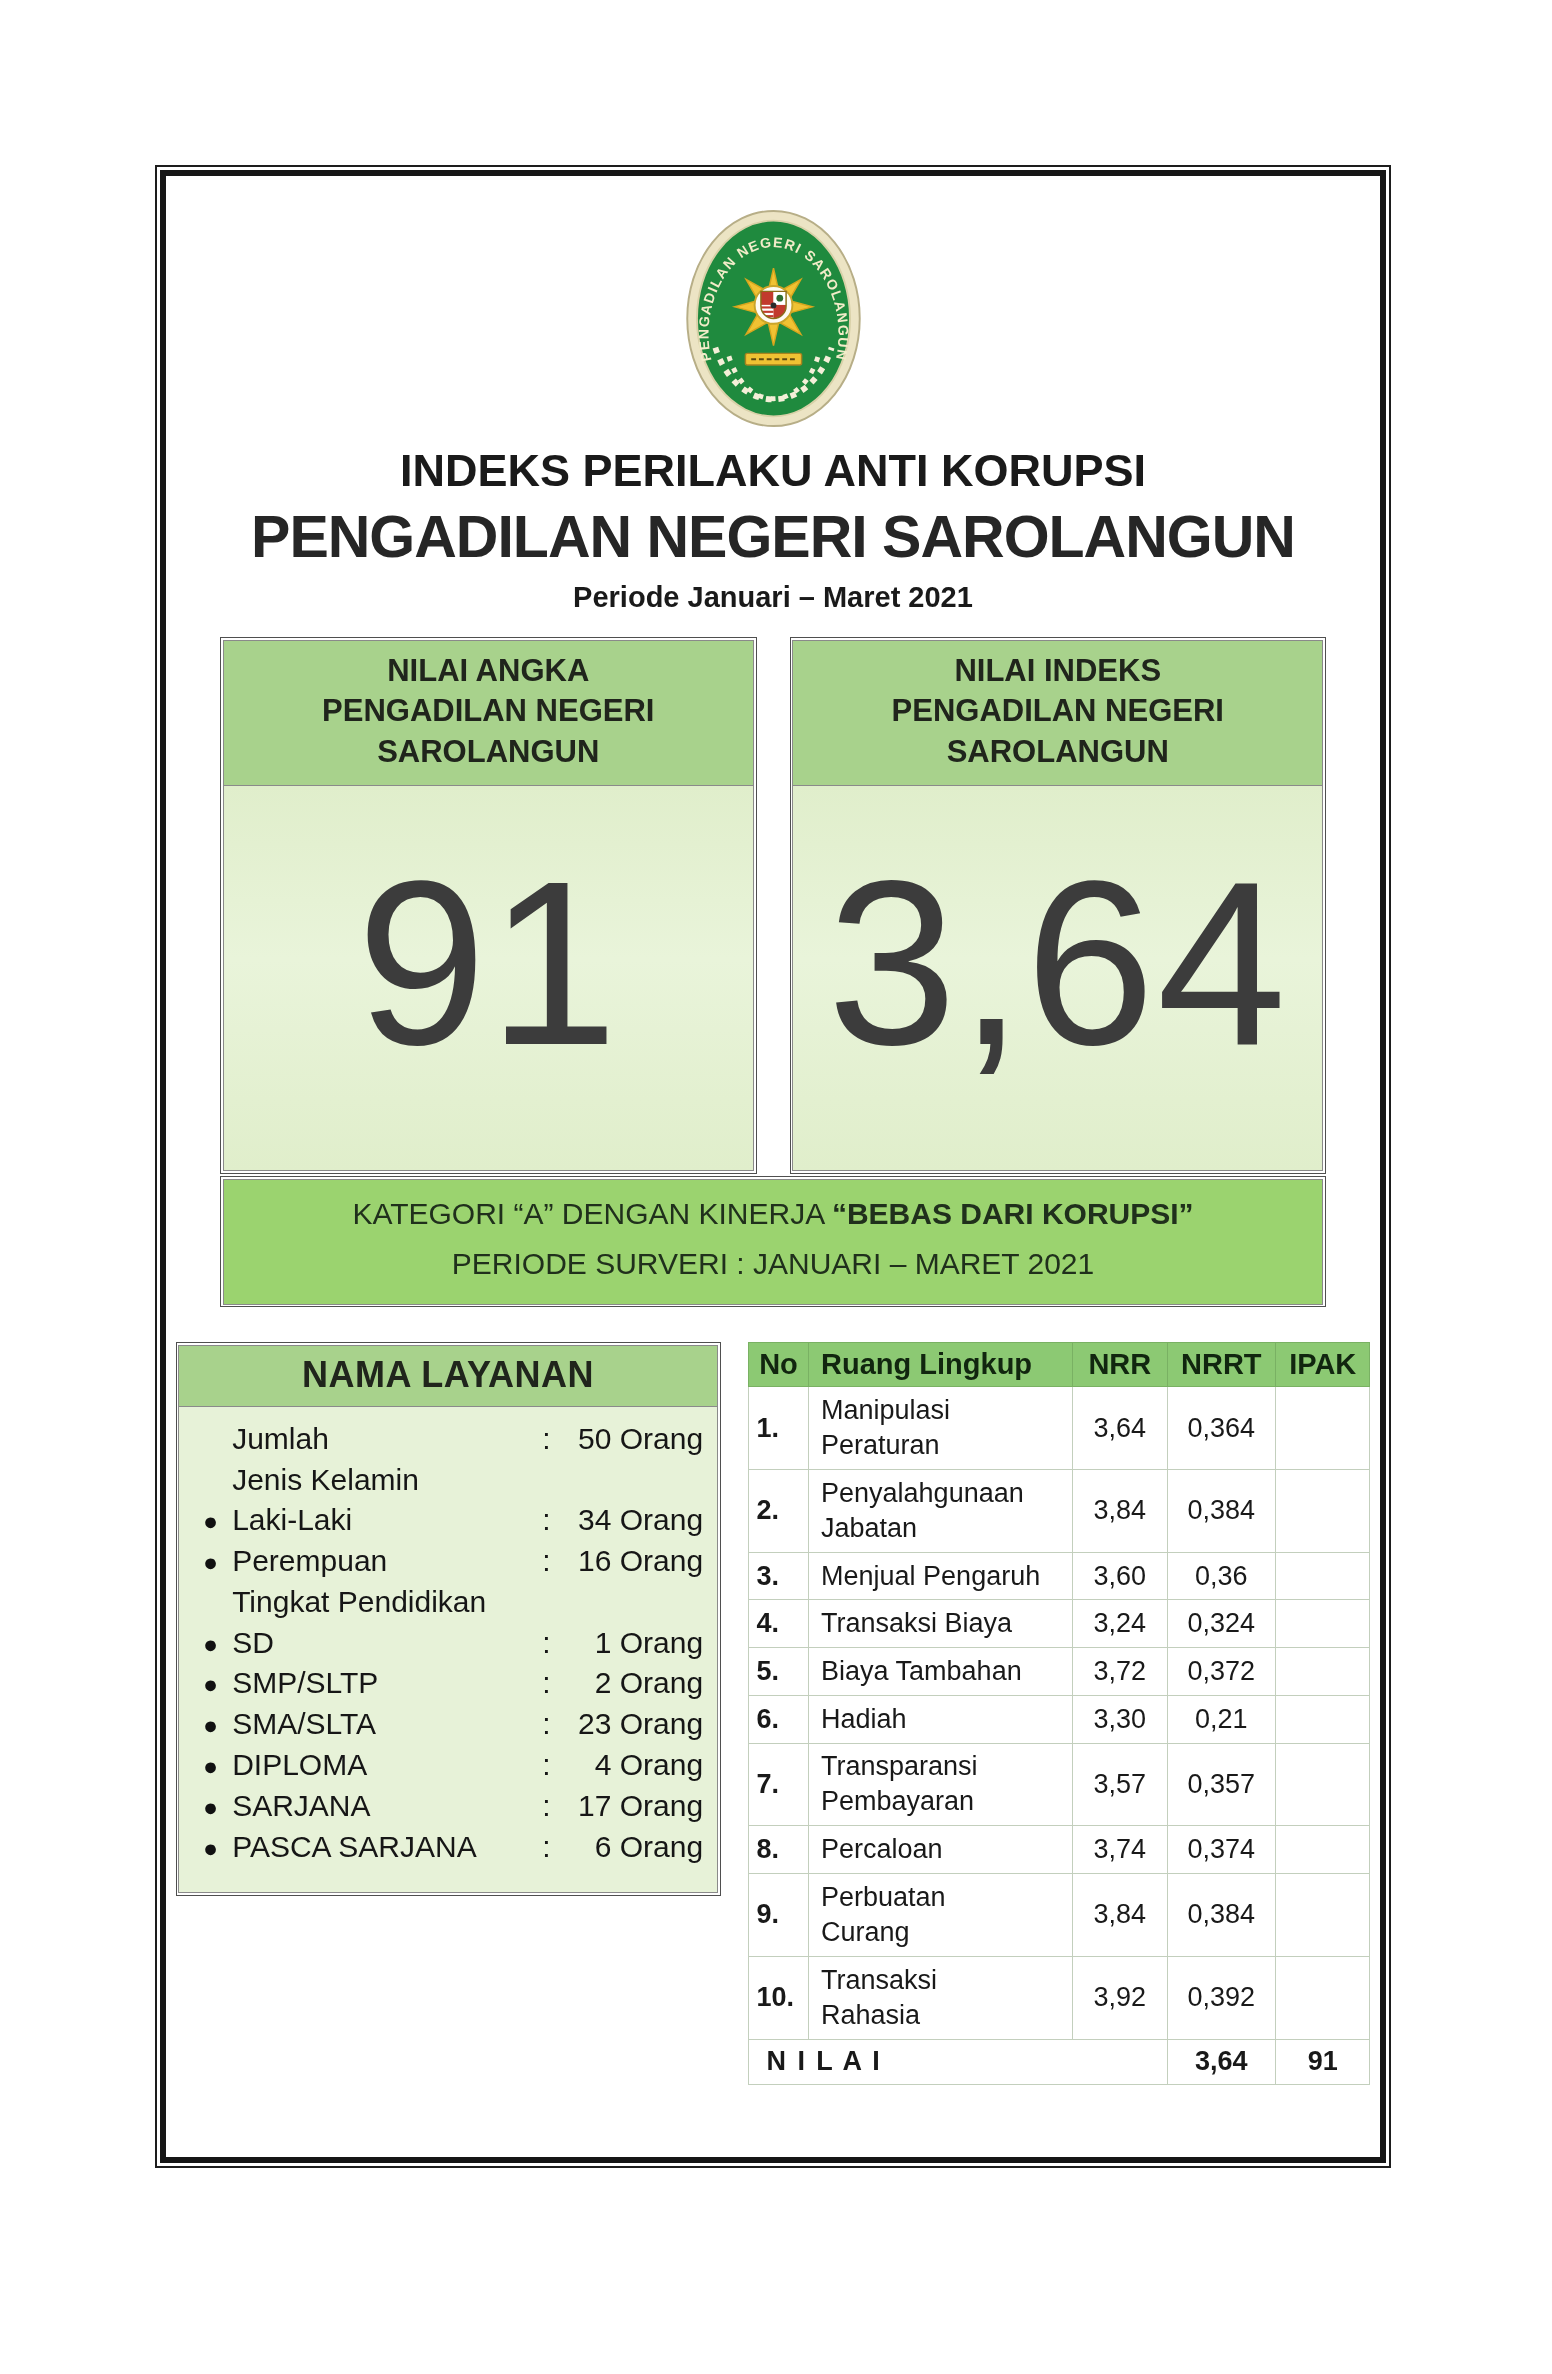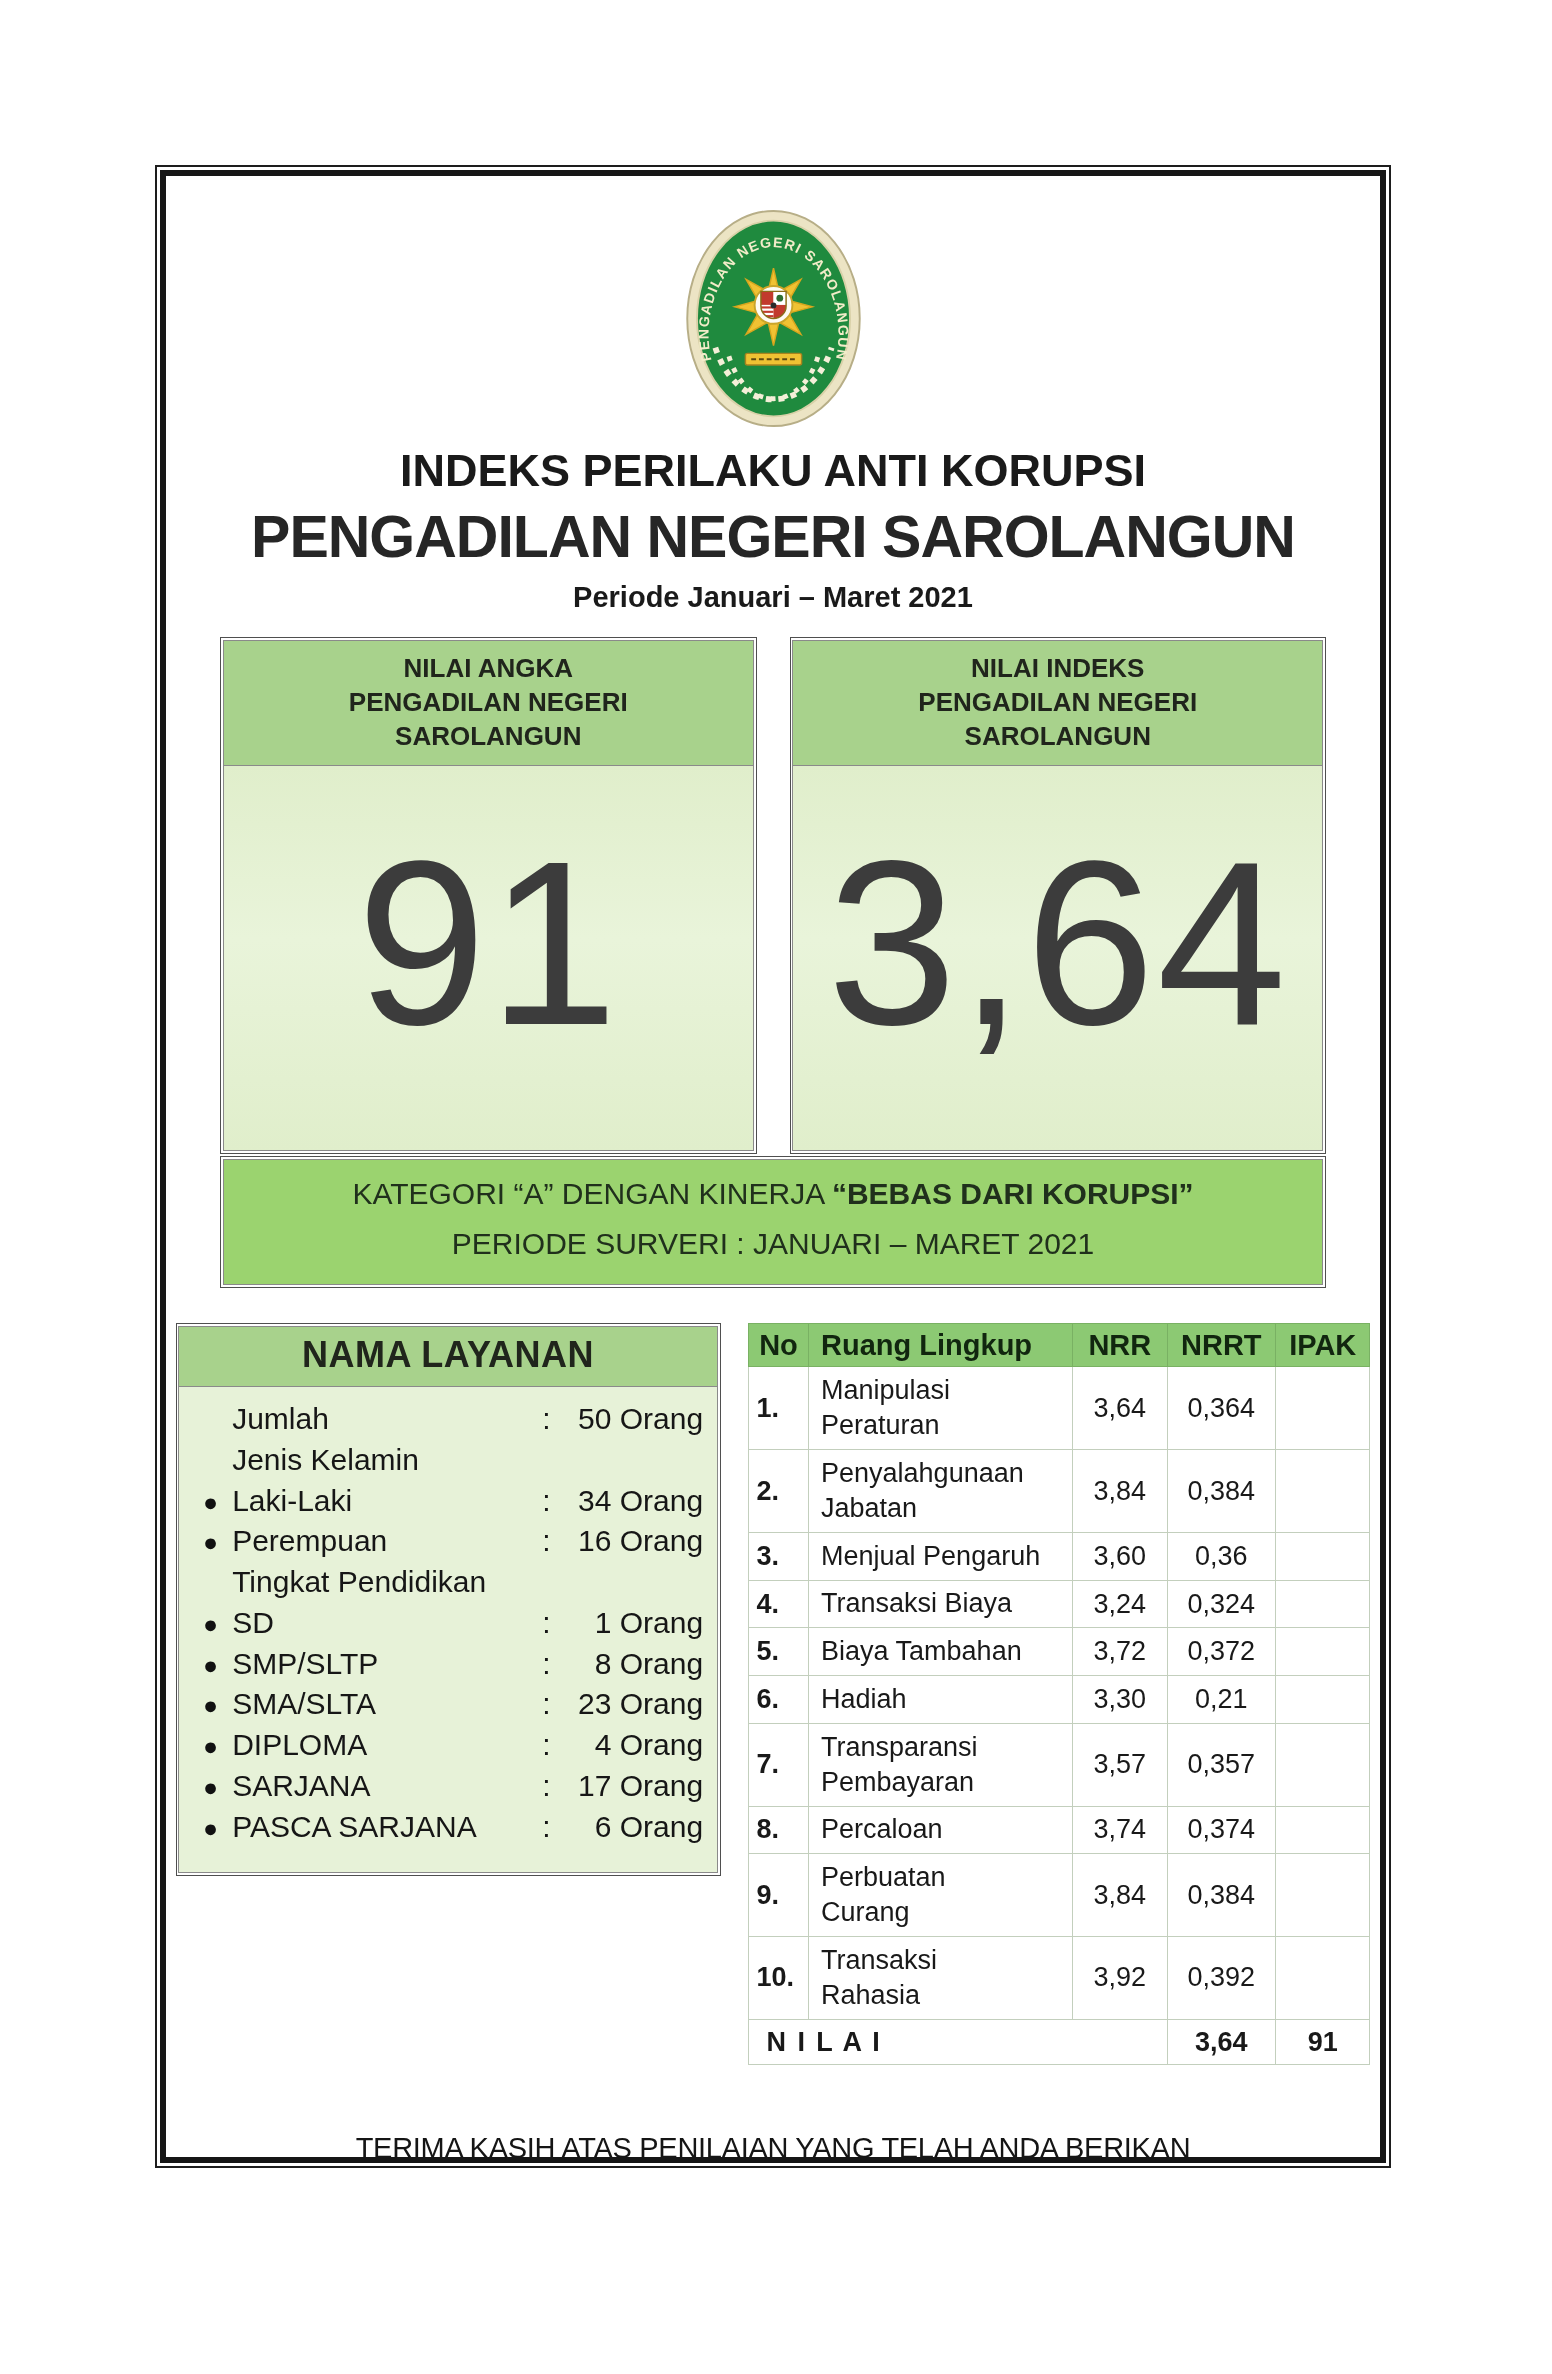--- a/index.html
+++ b/index.html
@@ -40,21 +40,21 @@
   .score-row {
     width: 1106px; margin: 23px auto 0;
     display: flex; gap: 33px;
   }
   .score-box { flex: 1; display: flex; flex-direction: column; }
   .score-box .gray-frame-inner { display: flex; flex-direction: column; height: 100%; }
   .score-header {
     background: #a8d28c;
     border-bottom: 1.9px solid #8a8a8a;
     text-align: center;
-    font-size: 26px; font-weight: 700; line-height: 1.32;
+    font-size: 31px; font-weight: 700; line-height: 1.32;
     padding: 9.7px 3.9px 11.6px;
     white-space: pre-line;
     color: #20251c;
   }
   .score-body {
     height: 384px;
     background: linear-gradient(180deg, #e0eecb 0%, #e9f4da 45%, #e0eecb 100%);
     display: flex; align-items: center; justify-content: center;
   }
   .score-value {
@@ -269,21 +269,21 @@
               <div class="resp-row">
                 <span class="resp-bullet">●</span>
                 <span class="resp-label">SD</span>
                 <span class="resp-colon">:</span>
                 <span class="resp-value">1 Orang</span>
               </div>
               <div class="resp-row">
                 <span class="resp-bullet">●</span>
                 <span class="resp-label">SMP/SLTP</span>
                 <span class="resp-colon">:</span>
-                <span class="resp-value">8 Orang</span>
+                <span class="resp-value">2 Orang</span>
               </div>
               <div class="resp-row">
                 <span class="resp-bullet">●</span>
                 <span class="resp-label">SMA/SLTA</span>
                 <span class="resp-colon">:</span>
                 <span class="resp-value">23 Orang</span>
               </div>
               <div class="resp-row">
                 <span class="resp-bullet">●</span>
                 <span class="resp-label">DIPLOMA</span>

